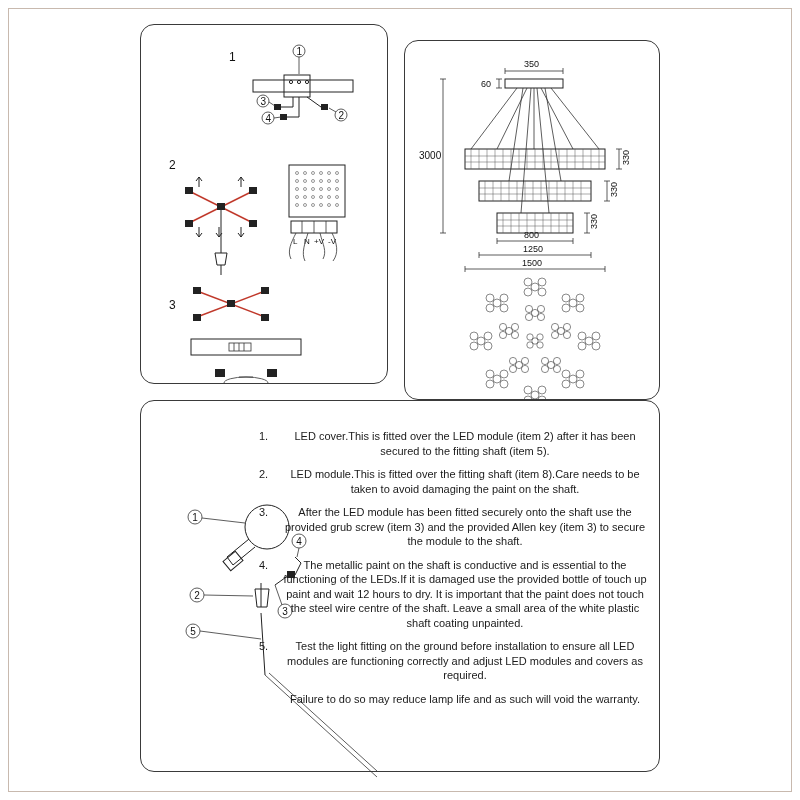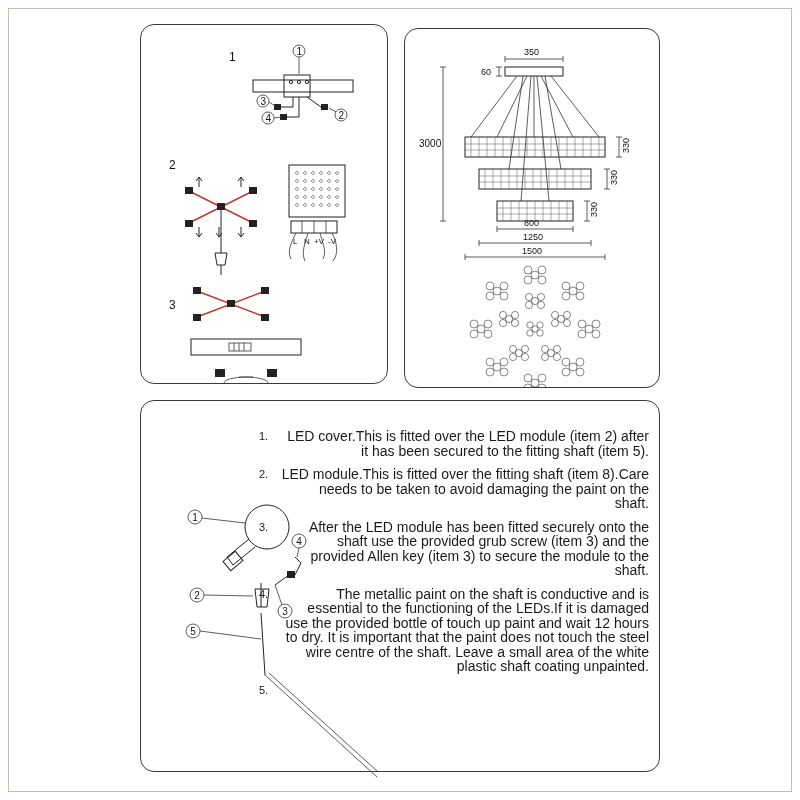--- a/index.html
+++ b/index.html
@@ -17,21 +17,21 @@
     box-sizing:border-box;
   }
   .panel{
     position:absolute;
     border:1px solid #3a3a3a;
     border-radius:14px;
     background:#fff;
     box-sizing:border-box;
   }
   #panel-install{ left:140px; top:24px; width:248px; height:360px;}
-  #panel-specs{ left:404px; top:28px; width:256px; height:360px;}
+  #panel-specs{ left:404px; top:40px; width:256px; height:360px;}
   #panel-notes{ left:140px; top:400px; width:520px; height:372px;}
 
   .model-code{
     position:absolute;left:424px;top:38px;
     font-size:15px;font-weight:bold;letter-spacing:.3px;
   }
 
   svg{display:block;}
   .stroke{fill:none;stroke:#222;stroke-width:1;}
   .thin{fill:none;stroke:#333;stroke-width:.8;}
@@ -43,21 +43,21 @@
   .cnum{font-size:10px;fill:#111;font-family:"Liberation Sans",sans-serif;}
   .steptxt{font-size:12px;fill:#111;font-family:"Liberation Sans",sans-serif;}
   .termtxt{font-size:8px;fill:#111;font-family:"Liberation Sans",sans-serif;}
 
   
   .notes{
     position:absolute;left:258px;top:428px;width:390px;
   }
   .note-row{display:flex;margin-bottom:9px;}
   .note-num{width:22px;flex:0 0 22px;font-size:11px;line-height:14.5px;}
-  .note-txt{font-size:14px;line-height:14.5px;text-align:right;}
+  .note-txt{font-size:11px;line-height:14.5px;text-align:center;}
   .note-txt p{margin:0;}
   .note-txt p + p{margin-top:9px;}
 </style>
 </head>
 <body>
 
 <div class="page-border"></div>
 
 <div class="panel" id="panel-install">
   <svg width="246" height="358" viewBox="0 0 246 358">
@@ -431,16 +431,18 @@
     </div>
     <div class="note-row">
       <div class="note-num">4.</div>
       <div class="note-txt">
         <p>The metallic paint on the shaft is conductive and is essential to the functioning of the LEDs.If it is damaged use the provided bottle of touch up paint and wait 12 hours to dry. It is important that the paint does not touch the steel wire centre of the shaft. Leave a small area of the white plastic shaft coating unpainted.</p>
       </div>
     </div>
     <div class="note-row">
       <div class="note-num">5.</div>
       <div class="note-txt">
+        <p>Test the light fitting on the ground before installation to ensure all LED modules are functioning correctly and adjust LED modules and covers as required.</p>
+        <p>Failure to do so may reduce lamp life and as such will void the warranty.</p>
       </div>
     </div>
   </div>
 </div>
 
 </body></html>

